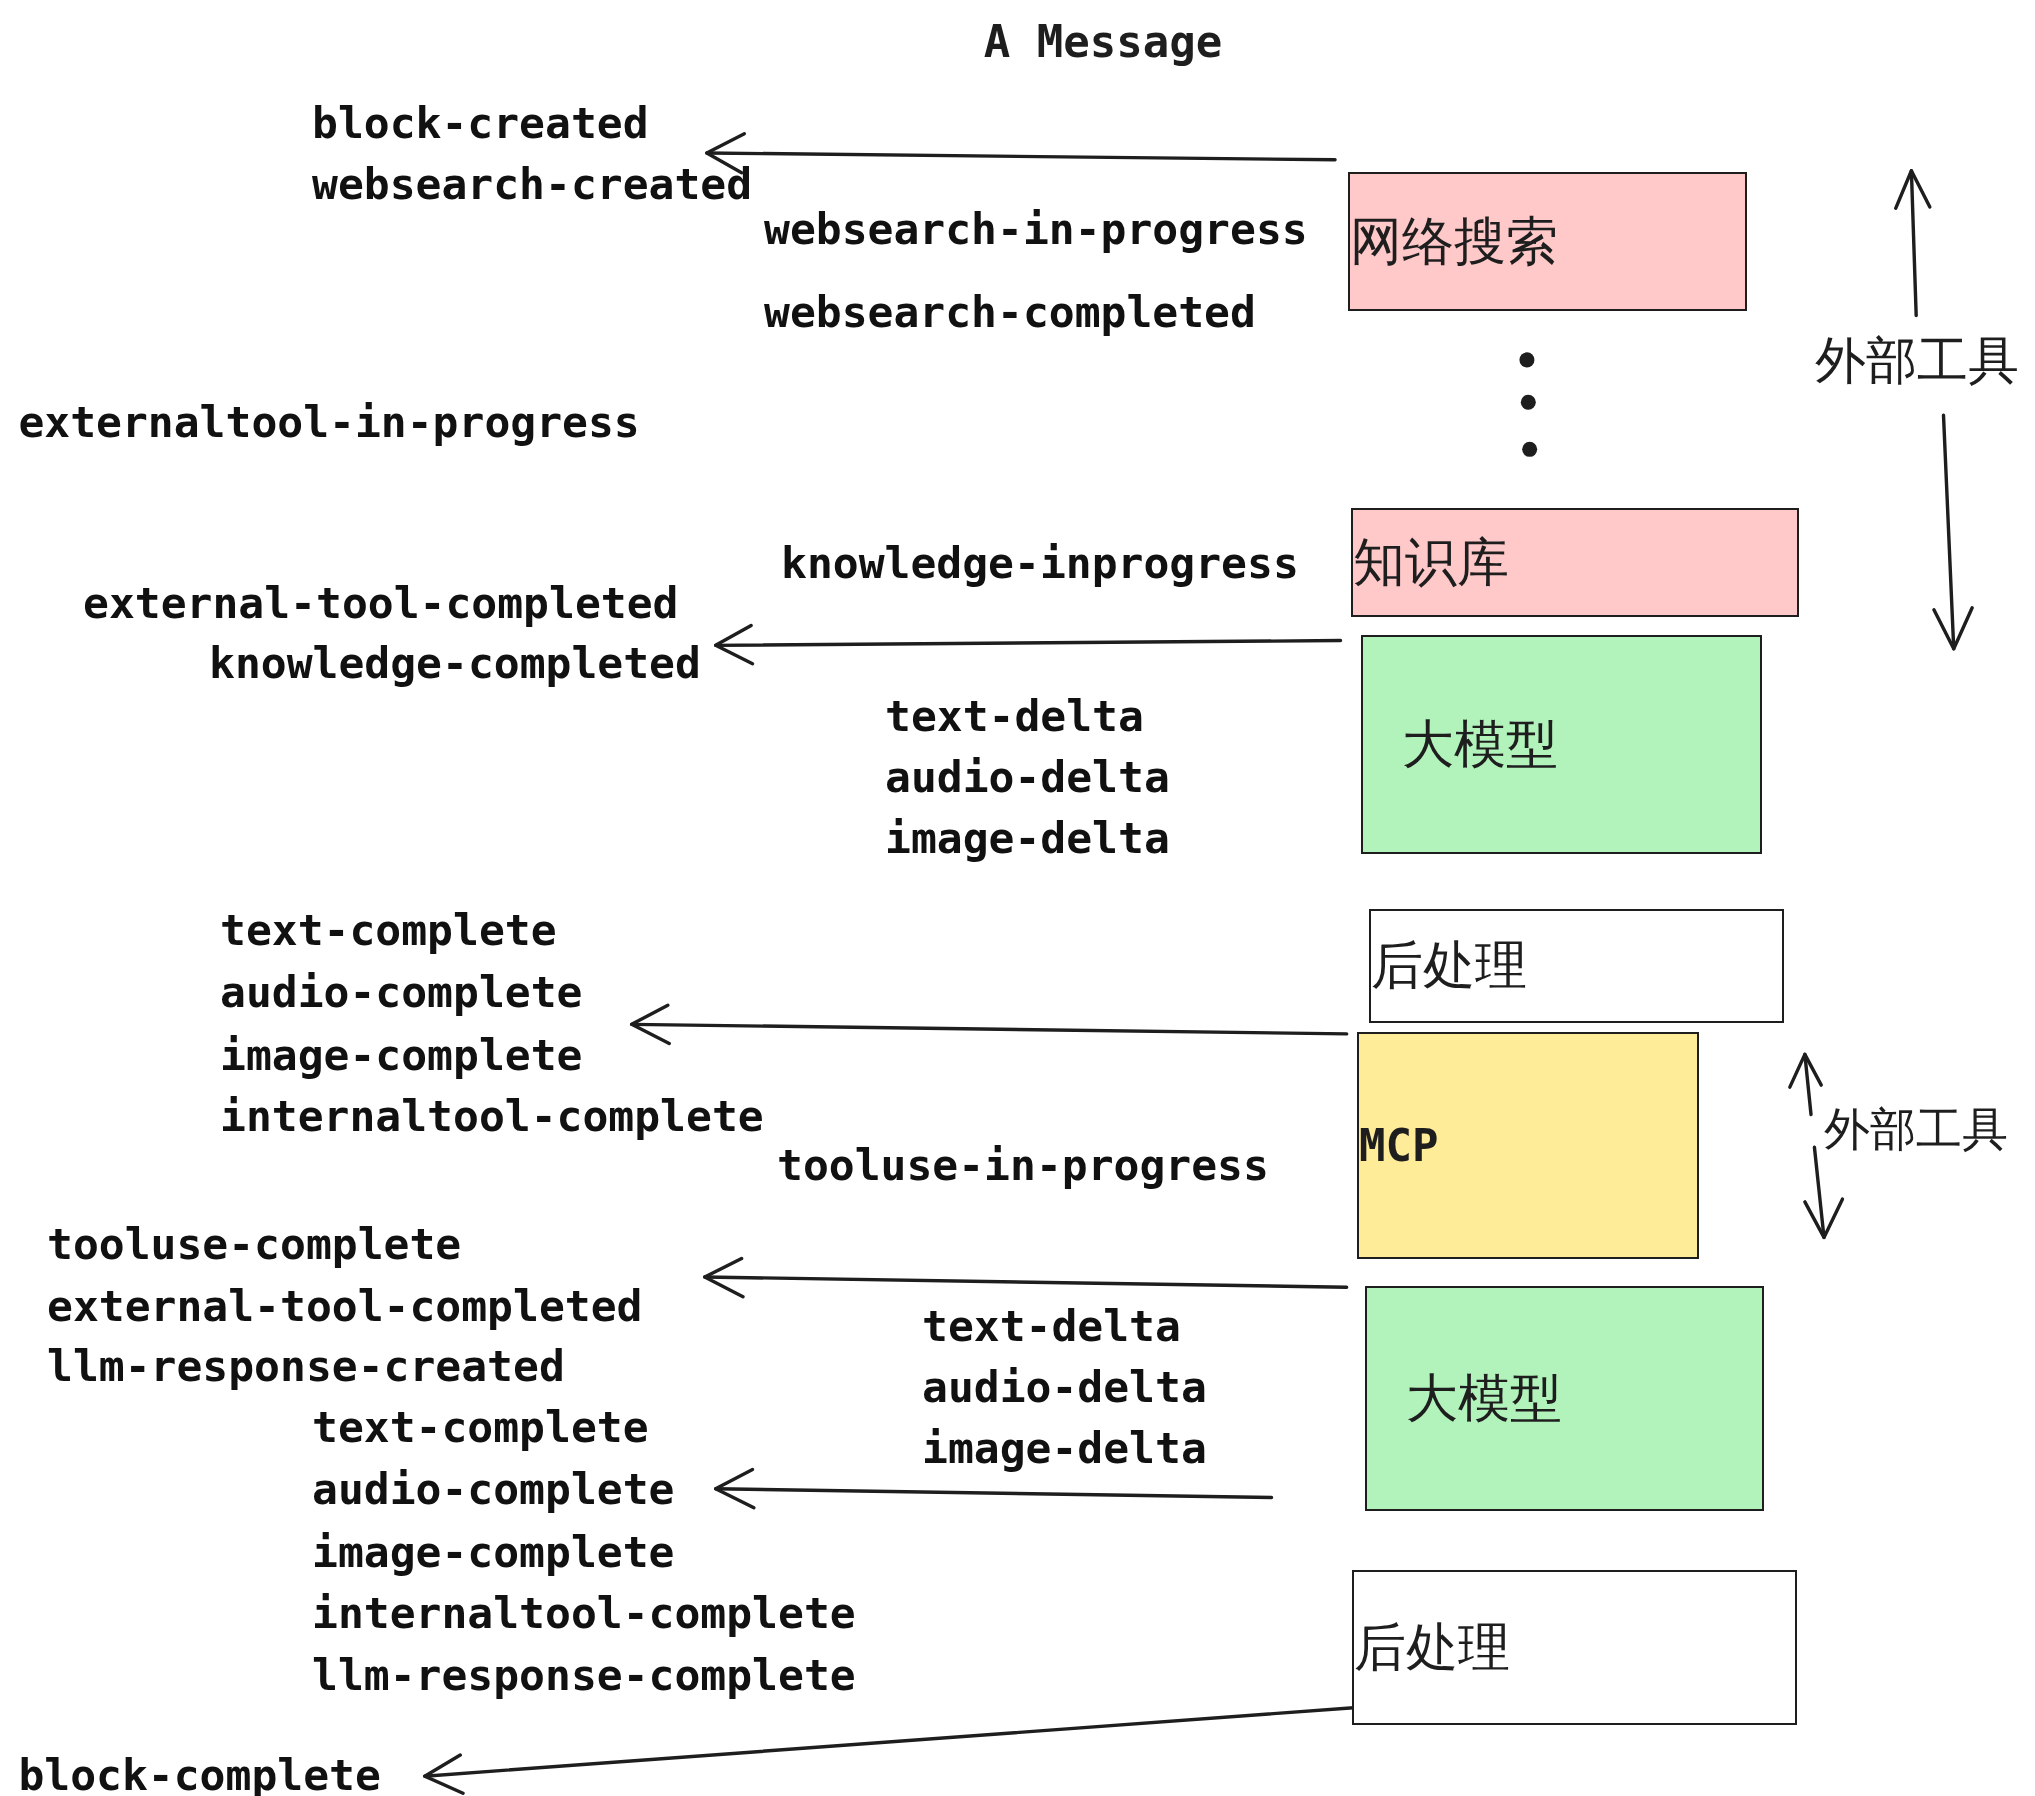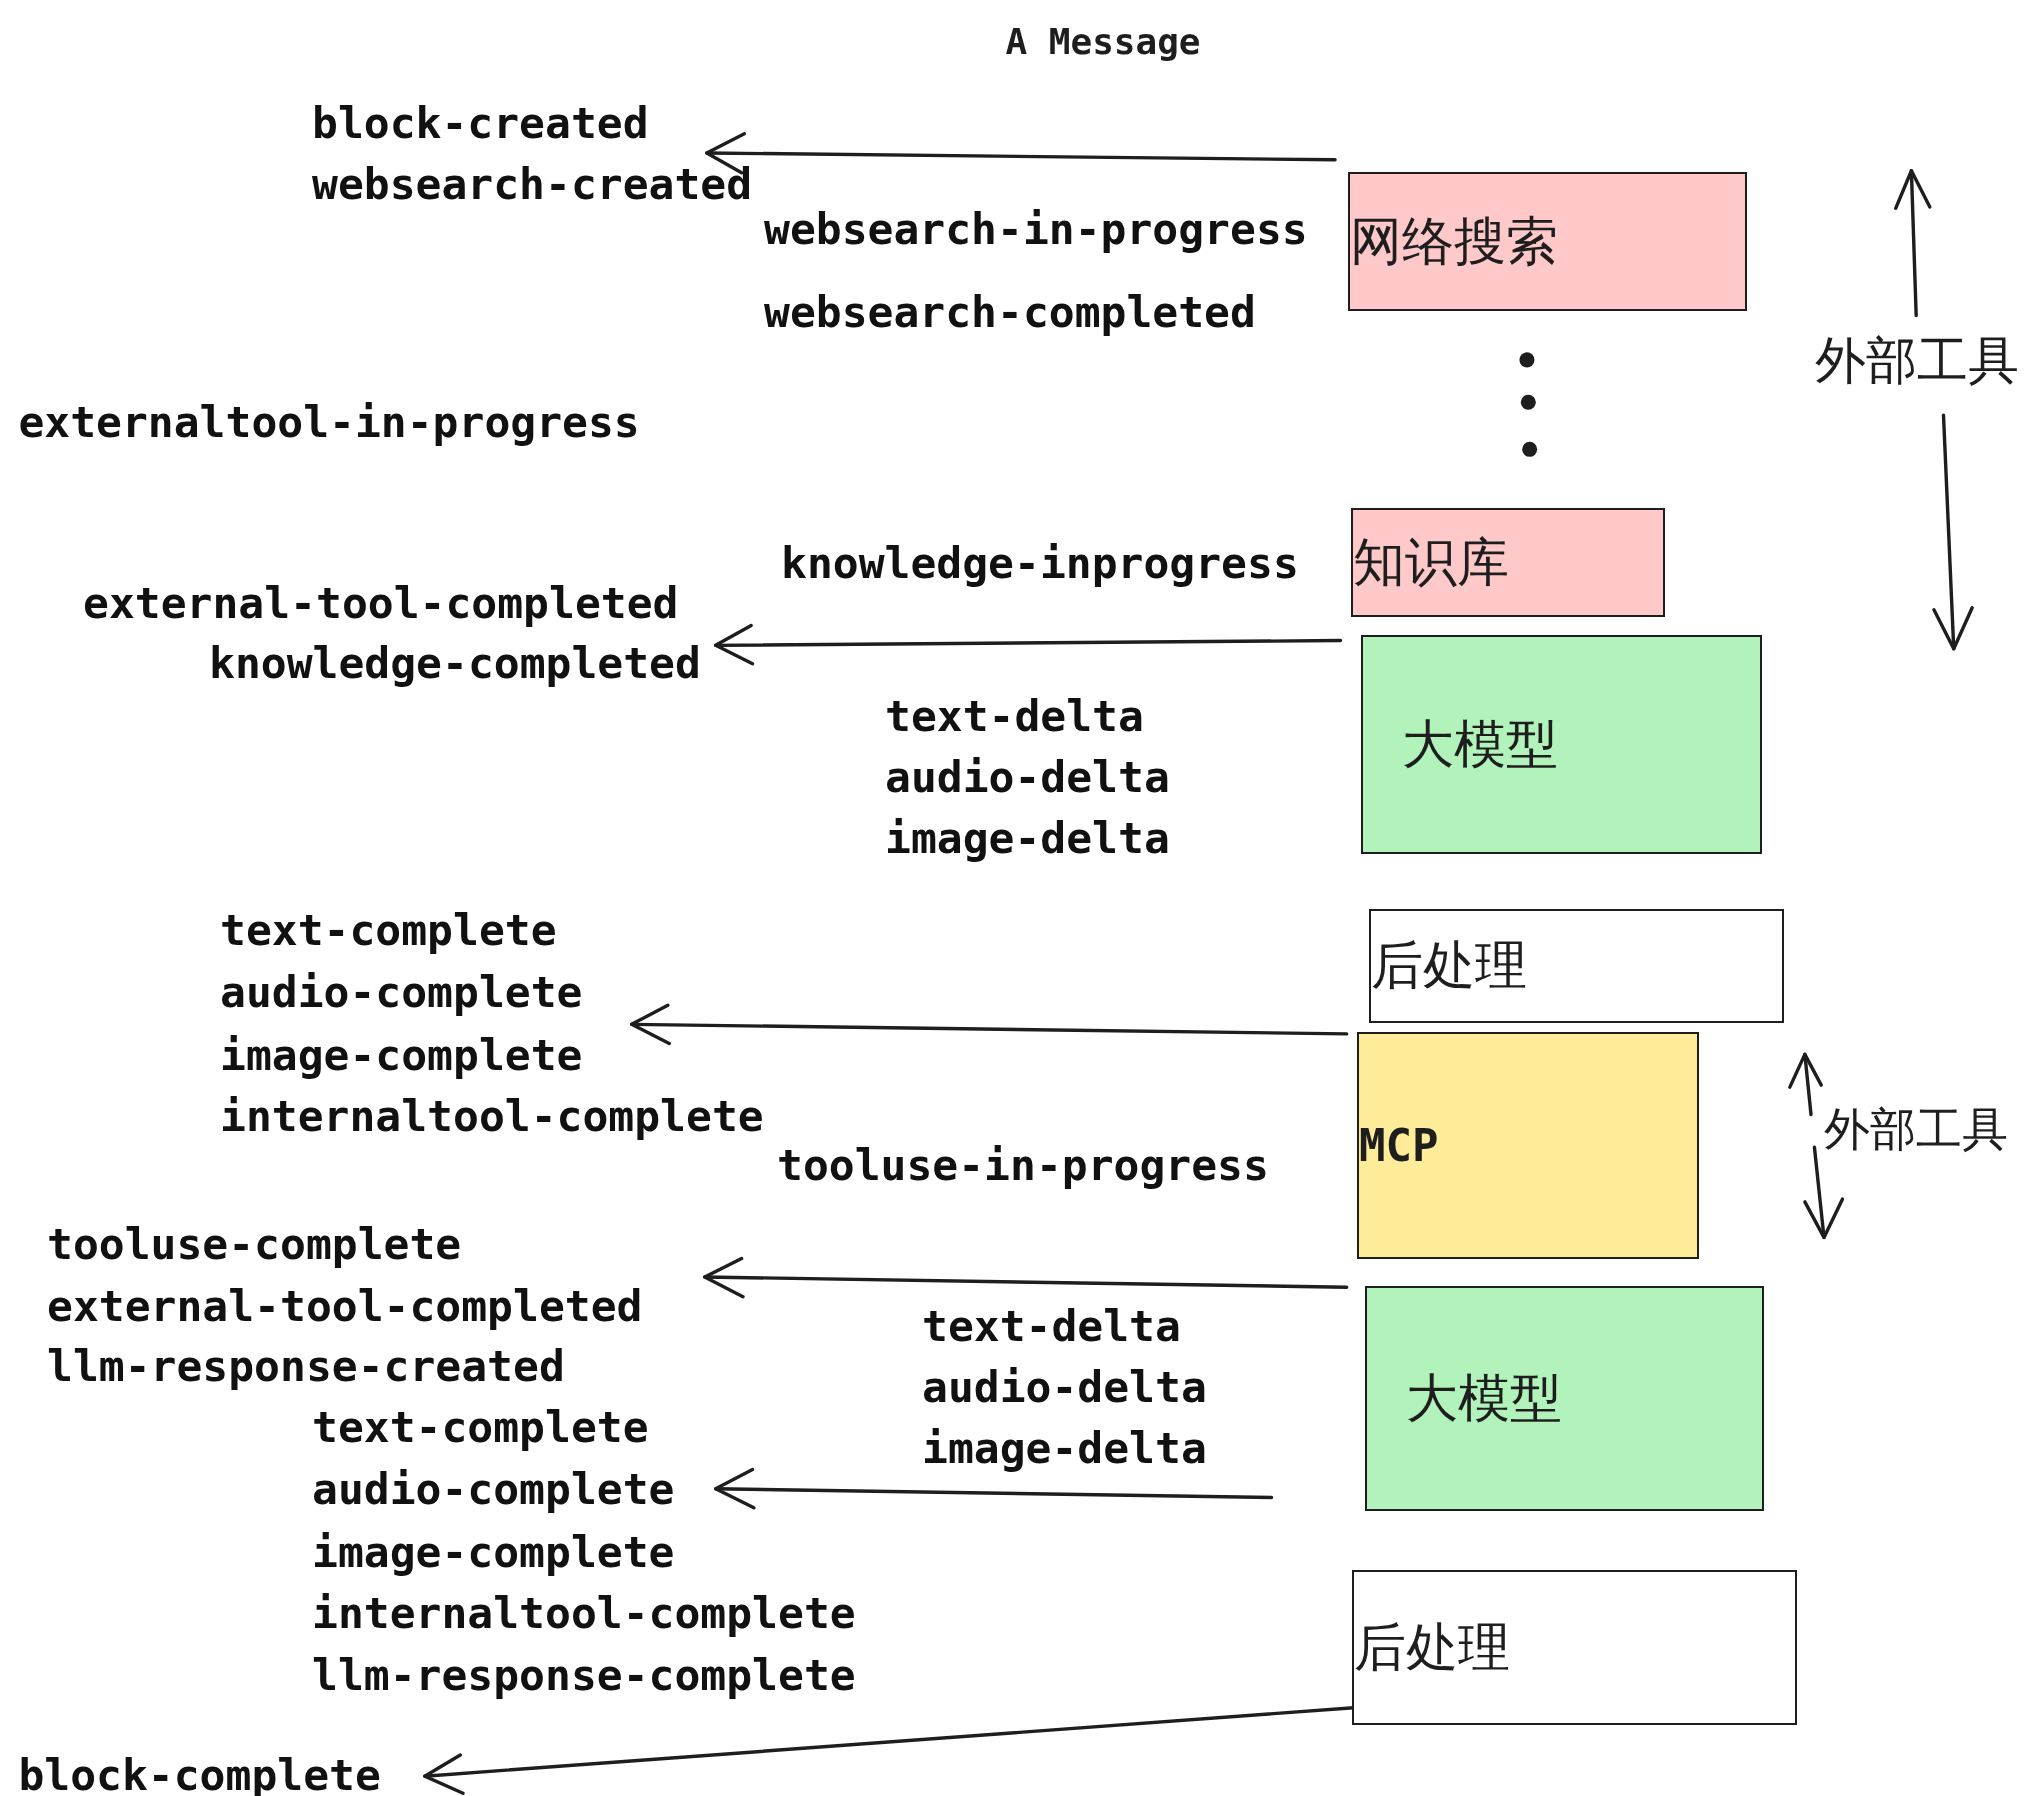--- a/index.html
+++ b/index.html
@@ -18,21 +18,21 @@
   #arrow-layer {
     position: absolute;
     left: 0; top: 0;
     width: 2035px; height: 1796px;
     z-index: 1;
   }
   .title {
     position: absolute;
     z-index: 3;
     font-family: "DejaVu Sans Mono", "Liberation Mono", monospace;
-    font-size: 36px;
+    font-size: 44px;
     font-weight: 700;
     white-space: nowrap;
     transform: translate(-50%, -50%);
   }
   .ev {
     position: absolute;
     z-index: 3;
     font-family: "DejaVu Sans Mono", "Liberation Mono", monospace;
     font-size: 43px;
     font-weight: 600;
@@ -168,21 +168,21 @@
 <div class="ev" style="left:312px;  top:1427px;">text-complete</div>
 <div class="ev" style="left:312px;  top:1489px;">audio-complete</div>
 <div class="ev" style="left:312px;  top:1552px;">image-complete</div>
 <div class="ev" style="left:312px;  top:1613px;">internaltool-complete</div>
 <div class="ev" style="left:312px;  top:1675px;">llm-response-complete</div>
 <div class="ev" style="left:18.4px;   top:1775px;">block-complete</div>
 
 <div class="box fill-pink" style="left:1348px; top:172px;  width:399px; height:139px;">
   <span class="cjk-label">网络搜索</span>
 </div>
-<div class="box fill-pink" style="left:1351px; top:508px;  width:314px; height:109px;">
+<div class="box fill-pink" style="left:1351px; top:508px;  width:448px; height:109px;">
   <span class="cjk-label">知识库</span>
 </div>
 <div class="box fill-green" style="left:1361px; top:635px;  width:401px; height:219px;">
   <span class="cjk-label">大模型</span>
 </div>
 <div class="box fill-white" style="left:1369px; top:893px; width:415px; height:114px;">
   <span class="cjk-label">后处理</span>
 </div>
 <div class="box fill-yellow" style="left:1357px; top:1032px; width:342px; height:227px;">
   <span class="latin-label">MCP</span>

